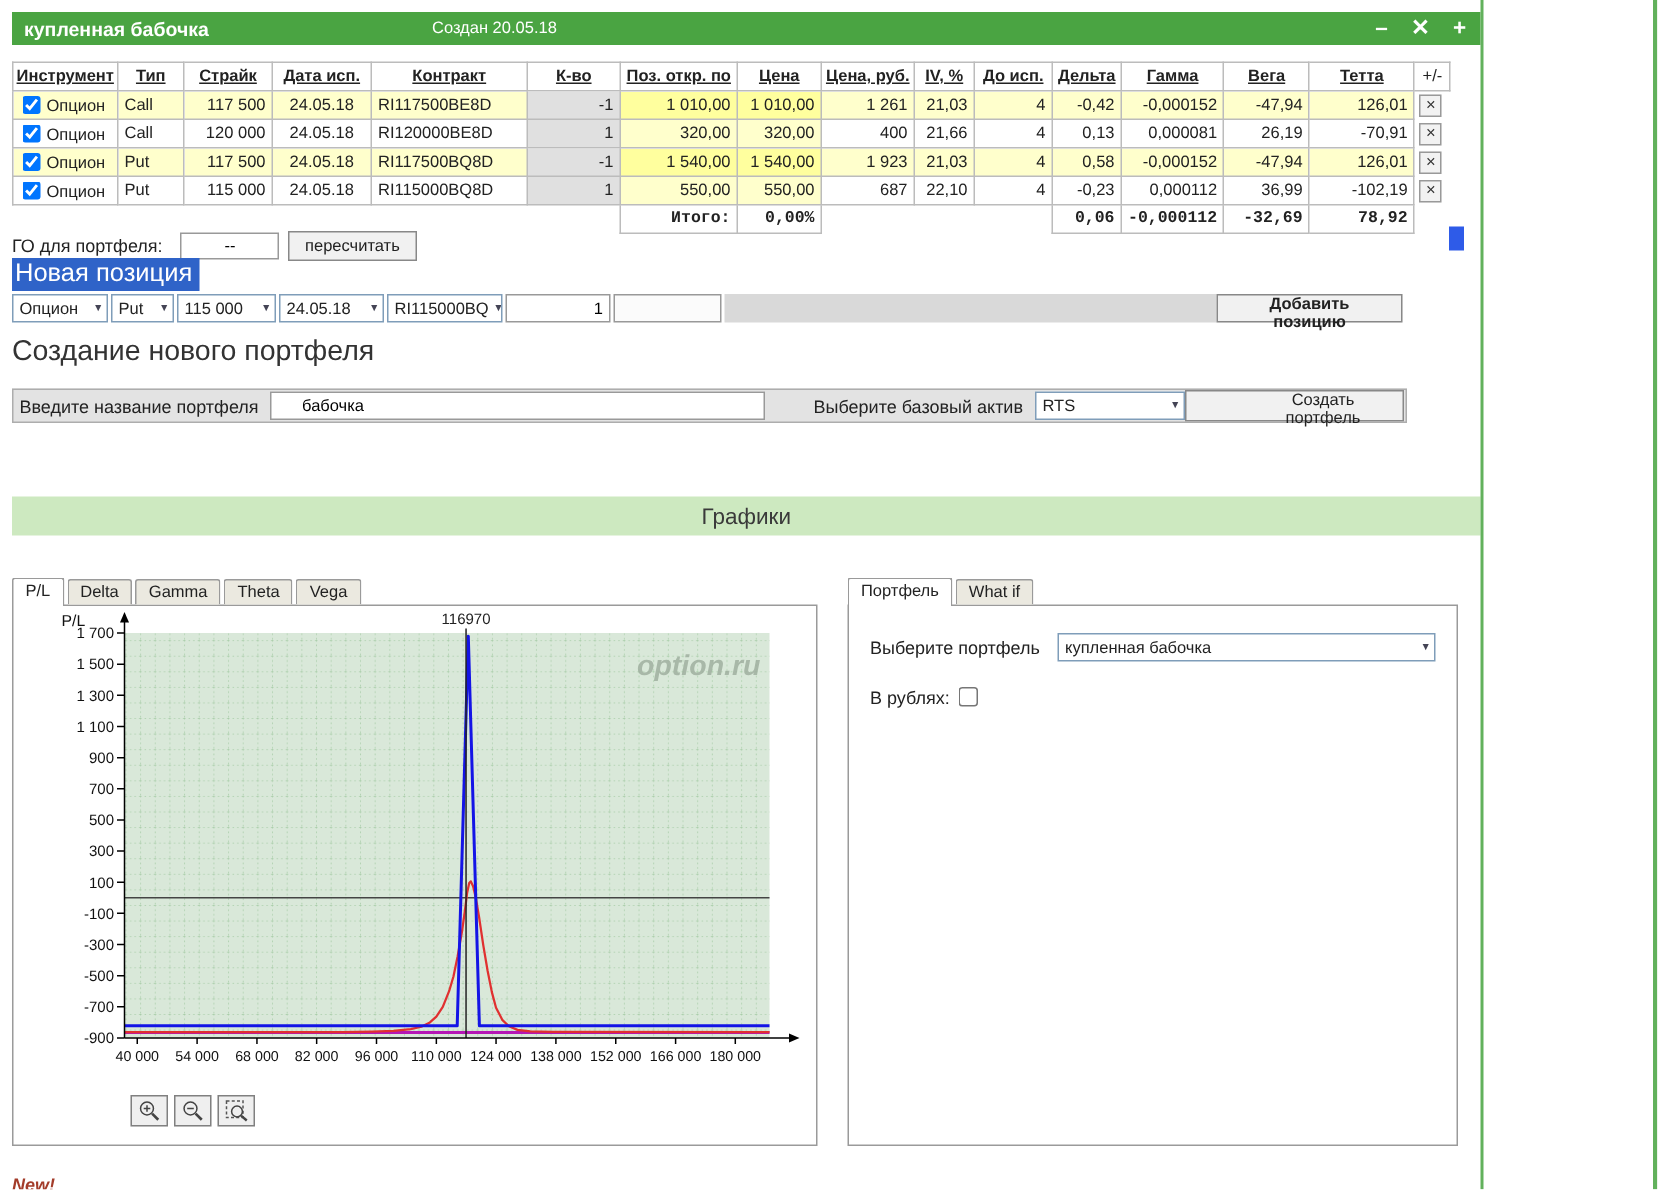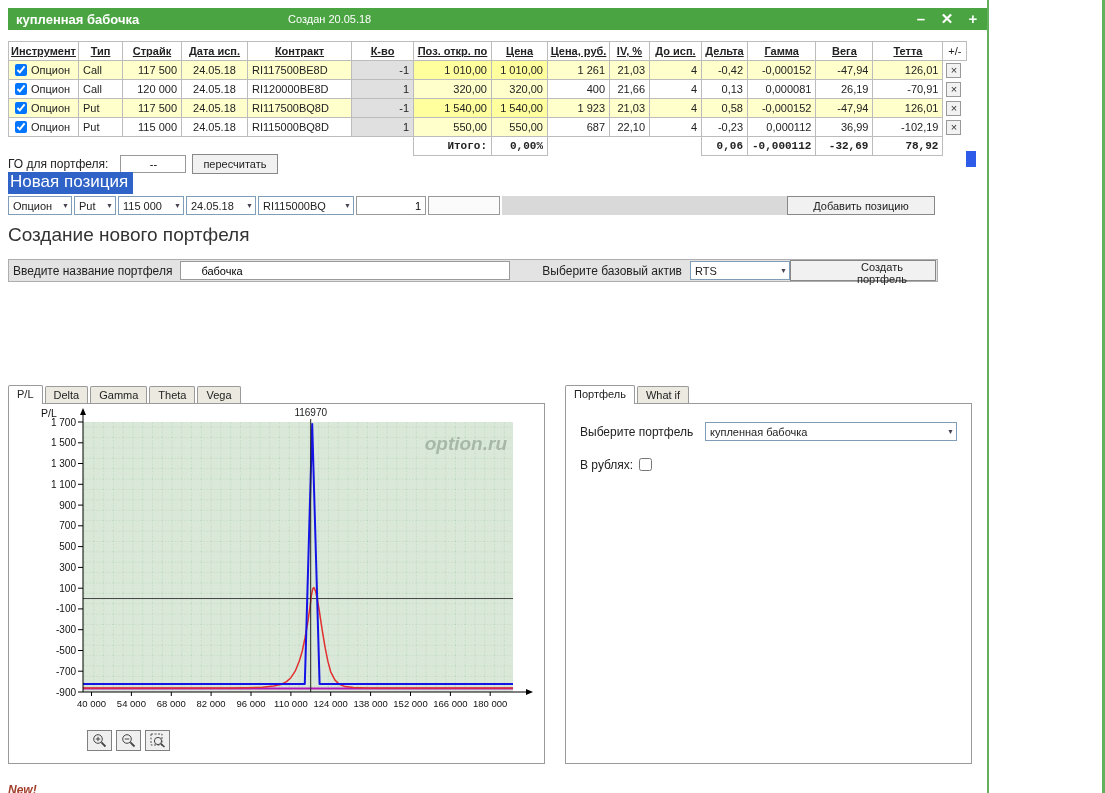--- a/index.html
+++ b/index.html
@@ -36,25 +36,25 @@
   #margin-input { width:66px; height:18px; border:1px solid #999; text-align:center; font-size:11px; margin-left:12px; font-family:inherit; }
   button.std { height:20px; border:1px solid #888; background:#f1f1f1; font-size:11px; font-family:inherit; padding:0 10px; cursor:pointer; color:#222; }
   #recalc-btn { margin-left:6px; }
 
   
   #newpos-title { position:absolute; left:8px; top:172px; background:#2f63c8; color:#ffffff; font-size:17px; padding:0 5px 2px 2px; }
   #newpos-row { position:absolute; left:8px; top:196px; width:929px; height:19px; display:flex; align-items:stretch; }
   #newpos-row > * { margin-right:2px; }
   .sel { display:inline-flex; align-items:center; justify-content:space-between; border:1px solid #7f9db9; background:#fff; font-size:11px; padding:0 2px 0 4px; height:19px; cursor:pointer; white-space:nowrap; overflow:hidden; }
   .sel .arr { font-size:7px; color:#445; margin-left:3px; }
-  .w-inst{width:64px} .w-type{width:42px} .w-strike{width:66px} .w-date{width:70px} .w-contract{width:96px}
+  .w-inst{width:64px} .w-type{width:42px} .w-strike{width:66px} .w-date{width:70px} .w-contract{width:77px}
   #newpos-qty { width:70px; text-align:right; border:1px solid #999; font-size:11px; height:19px; padding:0 4px; font-family:inherit; }
   #newpos-price { width:72px; border:1px solid #999; background:#fbfbfb; height:19px; font-family:inherit; }
   .filler { flex:1; background:#d9d9d9; margin-right:0 !important; }
-  #add-pos-btn { width:148px; height:19px; }
+  #add-pos-btn { width:124px; height:19px;font-weight:bold; }
 
   
   #create-heading { position:absolute; left:8px; top:224px; font-size:19px; color:#333; }
   #create-row { position:absolute; left:8px; top:259px; width:930px; height:23px; background:#e3e3e3; border:1px solid #adadad; display:flex; align-items:center; font-size:12px; }
   #create-row .lbl1 { padding:0 8px 0 4px; }
   #name-input { width:330px; height:19px; border:1px solid #999; font-size:11px; padding:0 20px; font-family:inherit; }
   .spacer { flex:1; }
   .lbl2 { padding-right:8px; }
   .w-asset { width:100px; height:19px; background:#fff; }
   #create-btn { width:146px; height:21px; margin-right:1px;padding-left:48px; }
@@ -271,20 +271,21 @@
     <input id="name-input" type="text" value="бабочка" style="">
     <div class="spacer"></div>
     <span class="lbl2">Выберите базовый актив</span>
     <span class="sel w-asset">
       <span>RTS</span>
         <span class="arr">▼</span>
     </span>
     <button id="create-btn" class="std">Создать портфель</button>
   </div>
 
+  <div id="charts-bar">Графики</div>
 
   <div id="left-tabs" class="tabs">
       <div class="tab active">P/L</div>
       <div class="tab">Delta</div>
       <div class="tab">Gamma</div>
       <div class="tab">Theta</div>
       <div class="tab">Vega</div>
     </div>
   <div id="left-panel" class="panel">
     <svg id="pl-chart" width="510" height="312">

